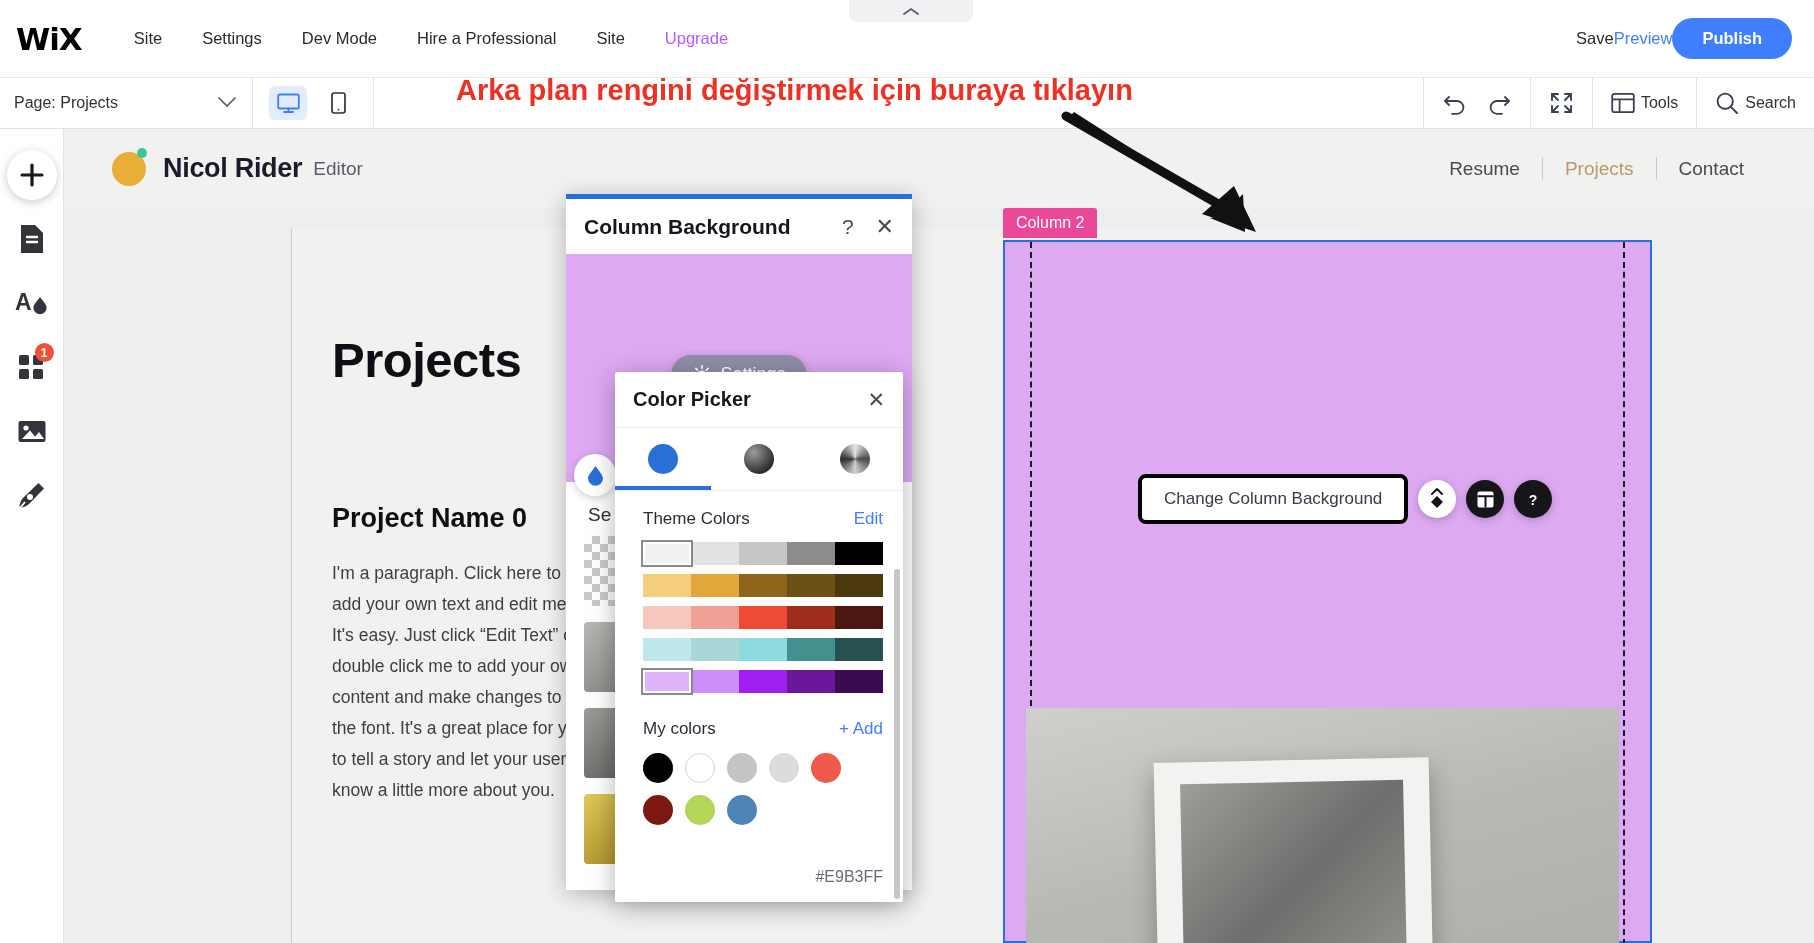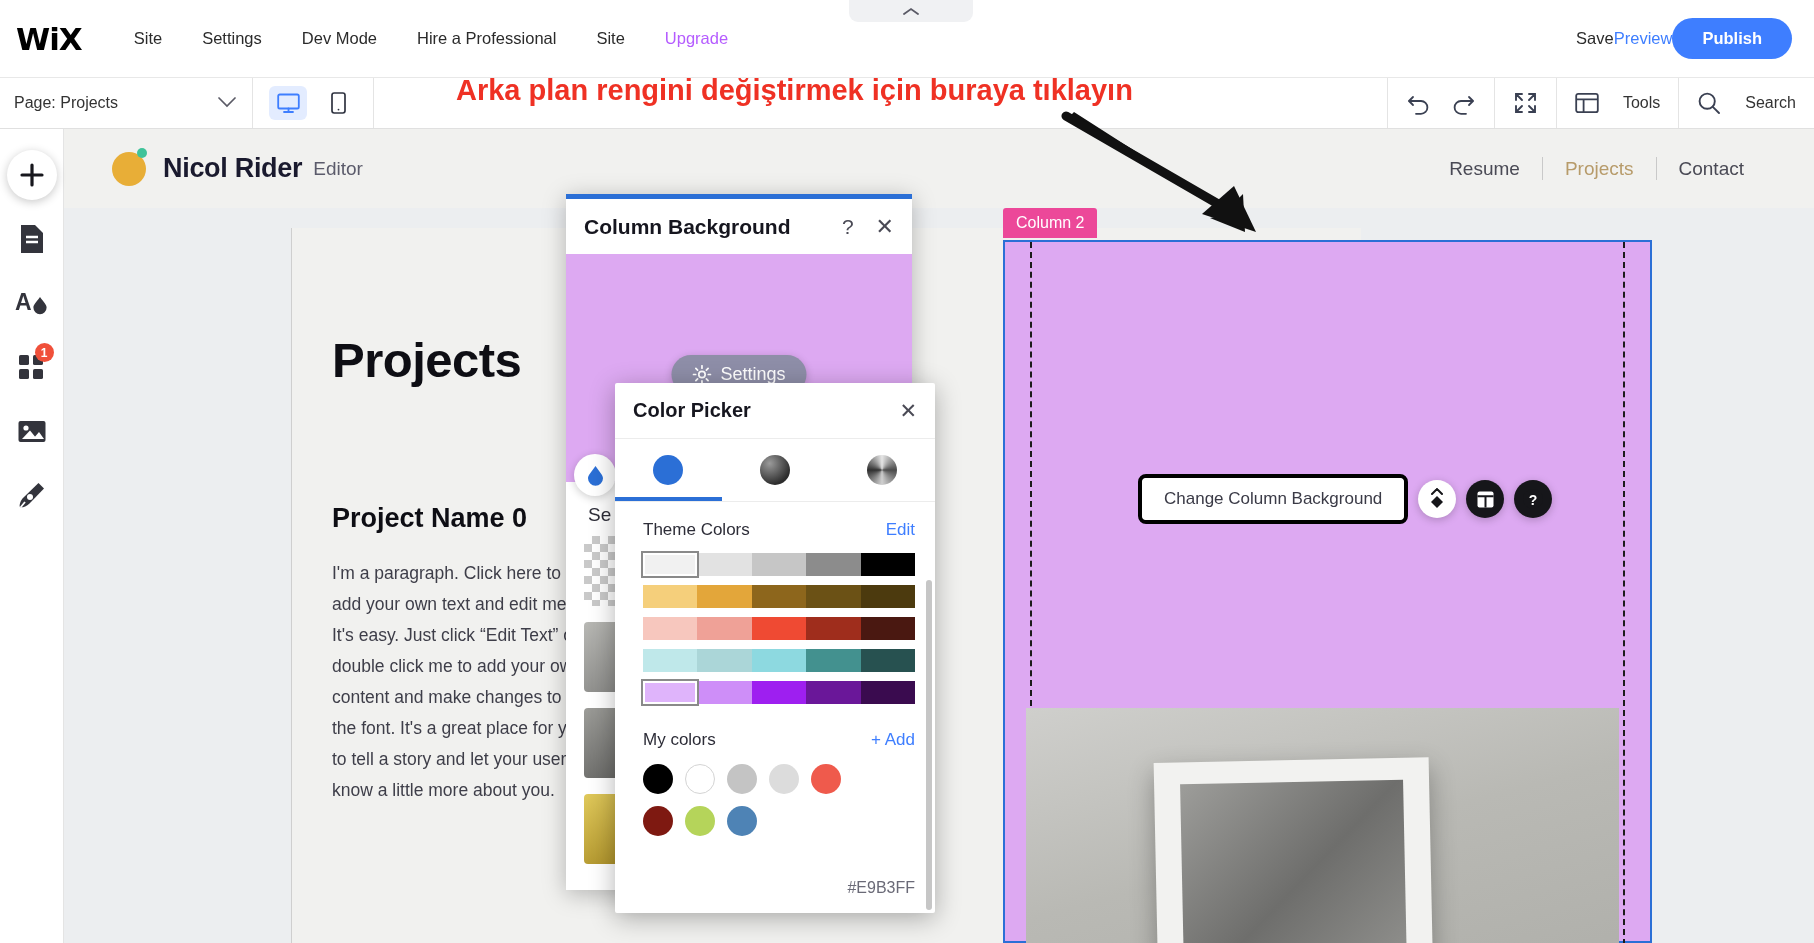--- a/index.html
+++ b/index.html
@@ -53,21 +53,21 @@
   .page-select-caret { margin-left: auto; margin-right: 16px; }
   .viewmode { display: flex; align-items: center; gap: 12px; padding: 0 16px;
               border-right: 1px solid #e4e4e4; }
   .vm-btn { width: 38px; height: 34px; display: flex; align-items: center;
             justify-content: center; border-radius: 6px; cursor: pointer; }
   .vm-btn.active { background: #e3ecff; }
   .annotation-slot { flex: 1; position: relative; }
   .sb-group { display: flex; align-items: center; border-left: 1px solid #e4e4e4;
               padding: 0 18px; gap: 18px; height: 100%; }
   .sb-icon { cursor: pointer; display: flex; align-items: center; }
-  .sb-text { font-size: 16px; color: #333; margin-left: 24px; }
+  .sb-text { font-size: 16px; color: #333; margin-left: 6px; }
   .sb-labeled { display: flex; align-items: center; cursor: pointer; }
 
   
   .redtext {
     position: absolute; left: 456px; top: 74px; z-index: 60;
     font-size: 29px; font-weight: 700; color: #ef3124;
     font-family: "Liberation Sans", sans-serif; white-space: nowrap;
   }
   .arrow-svg { position: absolute; left: 1060px; top: 110px; z-index: 59; }
 
@@ -194,21 +194,21 @@
       linear-gradient(45deg,#c9c9c9 25%,transparent 25%,transparent 75%,#c9c9c9 75%),
       linear-gradient(45deg,#c9c9c9 25%,transparent 25%,transparent 75%,#c9c9c9 75%);
     background-size: 16px 16px; background-position: 0 0, 8px 8px; background-color: #fff;
   }
   .thumb.p1 { background: linear-gradient(150deg,#b8b8b4,#7e7e7c); }
   .thumb.p2 { background: linear-gradient(150deg,#9c9c98,#5c5c5a); }
   .thumb.p3 { background: linear-gradient(150deg,#e0c95b,#a2851f); }
 
   
   .cp-panel {
-    position: absolute; left: 615px; top: 383px; width: 320px; height: 530px;
+    position: absolute; left: 615px; top: 372px; width: 288px; height: 530px;
     background: #fff; box-shadow: 0 5px 26px rgba(0,0,0,.3); z-index: 80;
     border-radius: 2px; display: flex; flex-direction: column;
   }
   .cp-head { height: 56px; display: flex; align-items: center; padding: 0 18px;
              border-bottom: 1px solid #ececec; }
   .cp-title { font-size: 20px; font-weight: 700; color: #16161f; }
   .cp-x { margin-left: auto; font-size: 21px; color: #4a4a55; cursor: pointer; line-height: 1; }
   .cp-tabs { height: 62px; display: flex; align-items: center; position: relative; }
   .cp-tab { flex: 1; display: flex; align-items: center; justify-content: center;
             cursor: pointer; height: 100%; }

